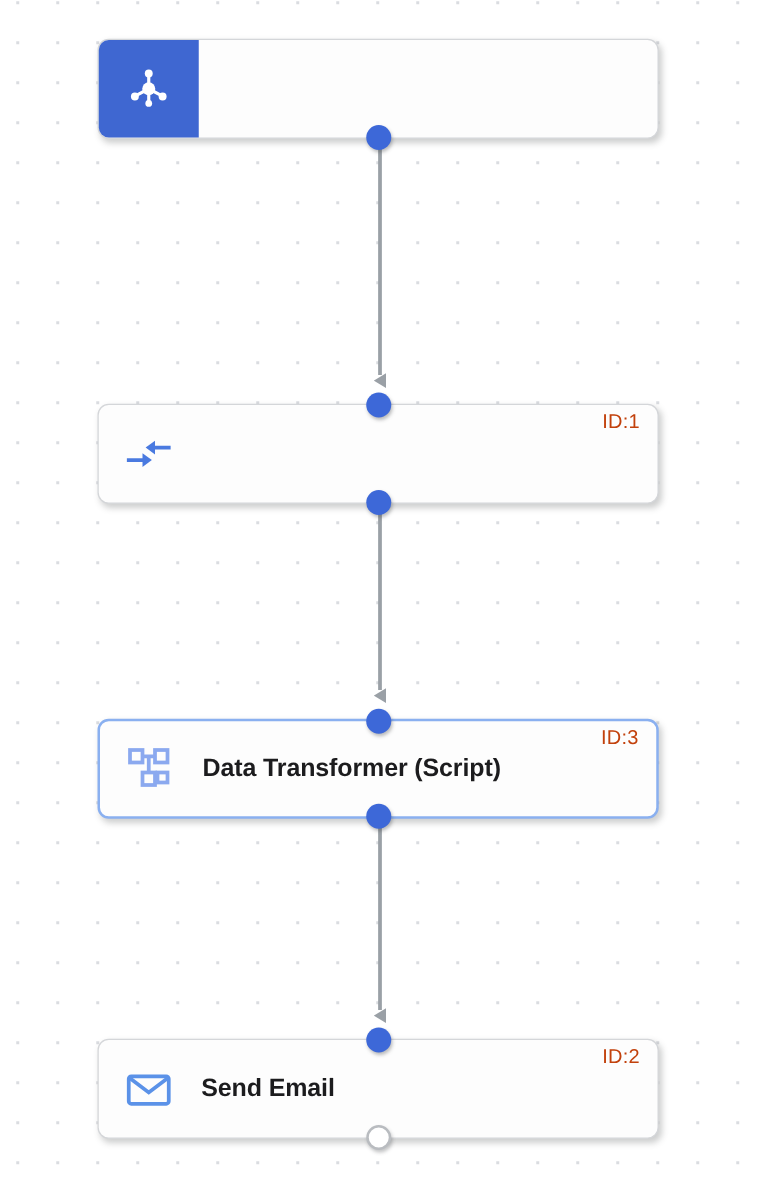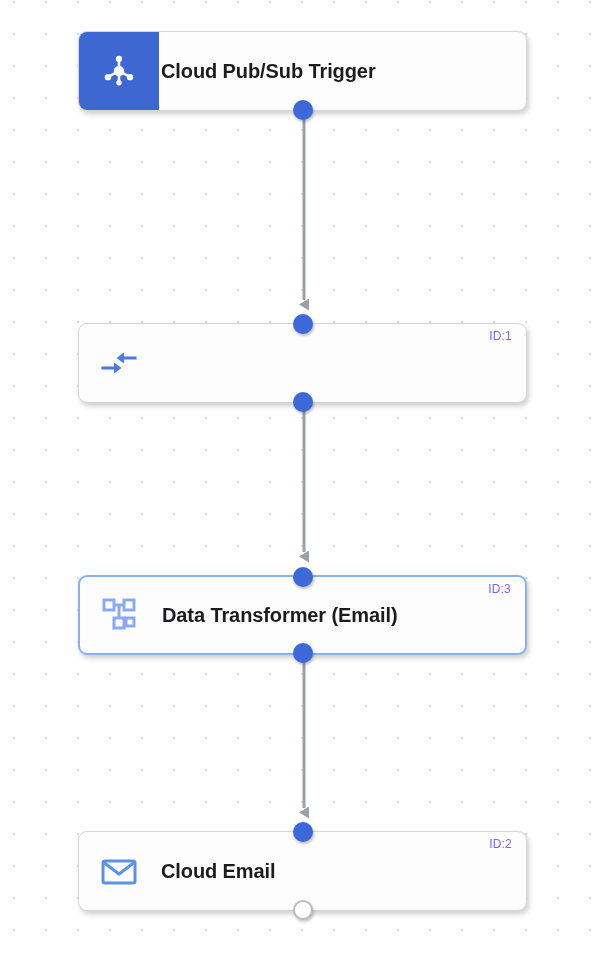--- a/index.html
+++ b/index.html
@@ -86,23 +86,23 @@
     font-size: 20px;
     font-weight: bold;
     color: #1c1c1e;
     letter-spacing: -0.1px;
     white-space: nowrap;
   }
   .node-id {
     position: absolute;
     top: 5px;
     right: 14px;
-    font-size: 12px;
+    font-size: 16px;
     font-weight: normal;
-    color: #8b5cf6;
+    color: #c2410c;
     letter-spacing: 0.2px;
   }
 
   
   .port {
     position: absolute;
     width: 20px;
     height: 20px;
     border-radius: 50%;
     left: 50%;
@@ -150,24 +150,20 @@
           <line x1="12" y1="12" x2="6" y2="15.2"></line>
           <line x1="12" y1="12" x2="12" y2="18.4"></line>
         </g>
         <circle cx="12" cy="12" r="3.3" fill="#ffffff"></circle>
         <circle cx="12" cy="4.3" r="2.0" fill="#ffffff"></circle>
         <circle cx="19.0" cy="15.9" r="2.0" fill="#ffffff"></circle>
         <circle cx="5.0" cy="15.9" r="2.0" fill="#ffffff"></circle>
         <circle cx="12" cy="19.4" r="1.7" fill="#ffffff"></circle>
       </svg>
     </div>
-    <div class="node-body">
-      <span class="node-label">Cloud Pub/Sub Trigger</span>
-      <span class="node-id"></span>
-    </div>
     <div class="port filled bottom"></div>
   </div>
 
   <div class="node" style="top:323px;">
     <div class="icon-plain">
       <svg width="40" height="32" viewBox="0 0 40 32">
         <g fill="none" stroke="#4a7ae0" stroke-width="3" stroke-linecap="square">
           <line x1="4" y1="21" x2="17" y2="21"></line>
           <line x1="36" y1="11" x2="23" y2="11"></line>
         </g>
@@ -190,35 +186,35 @@
           <rect x="24" y="4" width="10" height="10"></rect>
           <rect x="14" y="22" width="10" height="10"></rect>
           <rect x="26" y="22" width="8" height="8"></rect>
           <line x1="14" y1="9" x2="24" y2="9"></line>
           <line x1="19" y1="9" x2="19" y2="22"></line>
           <line x1="24" y1="27" x2="26" y2="27"></line>
         </g>
       </svg>
     </div>
     <div class="node-body">
-      <span class="node-label">Data Transformer (Email)</span>
+      <span class="node-label">Data Transformer (Script)</span>
       <span class="node-id">ID:3</span>
     </div>
     <div class="port filled top"></div>
     <div class="port filled bottom"></div>
   </div>
 
   <div class="node" style="top:831px;">
     <div class="icon-plain">
       <svg width="40" height="32" viewBox="0 0 40 32">
         <rect x="4" y="6" width="32" height="22" rx="2" fill="none" stroke="#5b92e8" stroke-width="3"></rect>
         <path d="M5.5,8 L20,19 L34.5,8" fill="none" stroke="#5b92e8" stroke-width="3" stroke-linecap="round"></path>
       </svg>
     </div>
     <div class="node-body">
-      <span class="node-label">Cloud Email</span>
+      <span class="node-label">Send Email</span>
       <span class="node-id">ID:2</span>
     </div>
     <div class="port filled top"></div>
     <div class="port hollow bottom"></div>
   </div>
 
 </div>
 
 </body></html>

